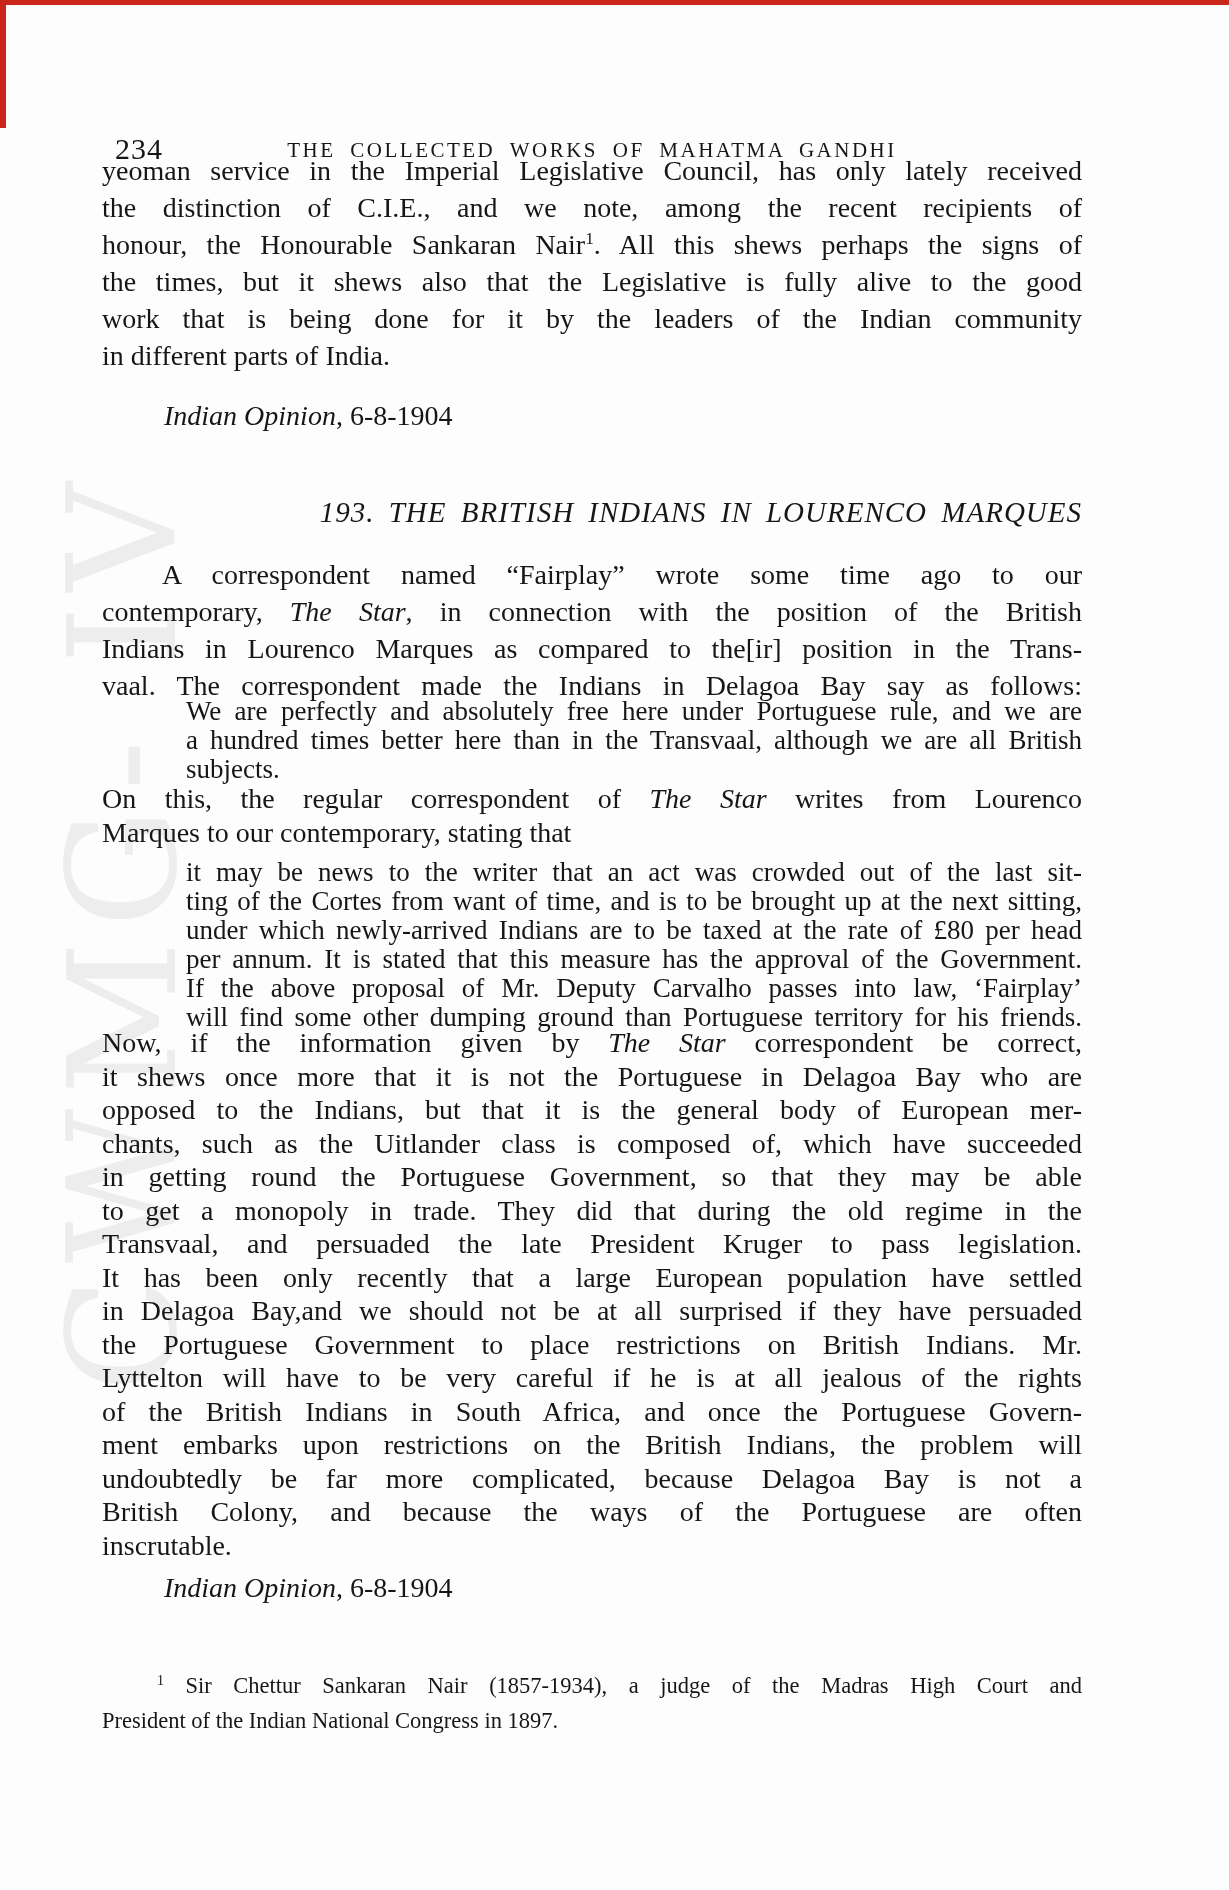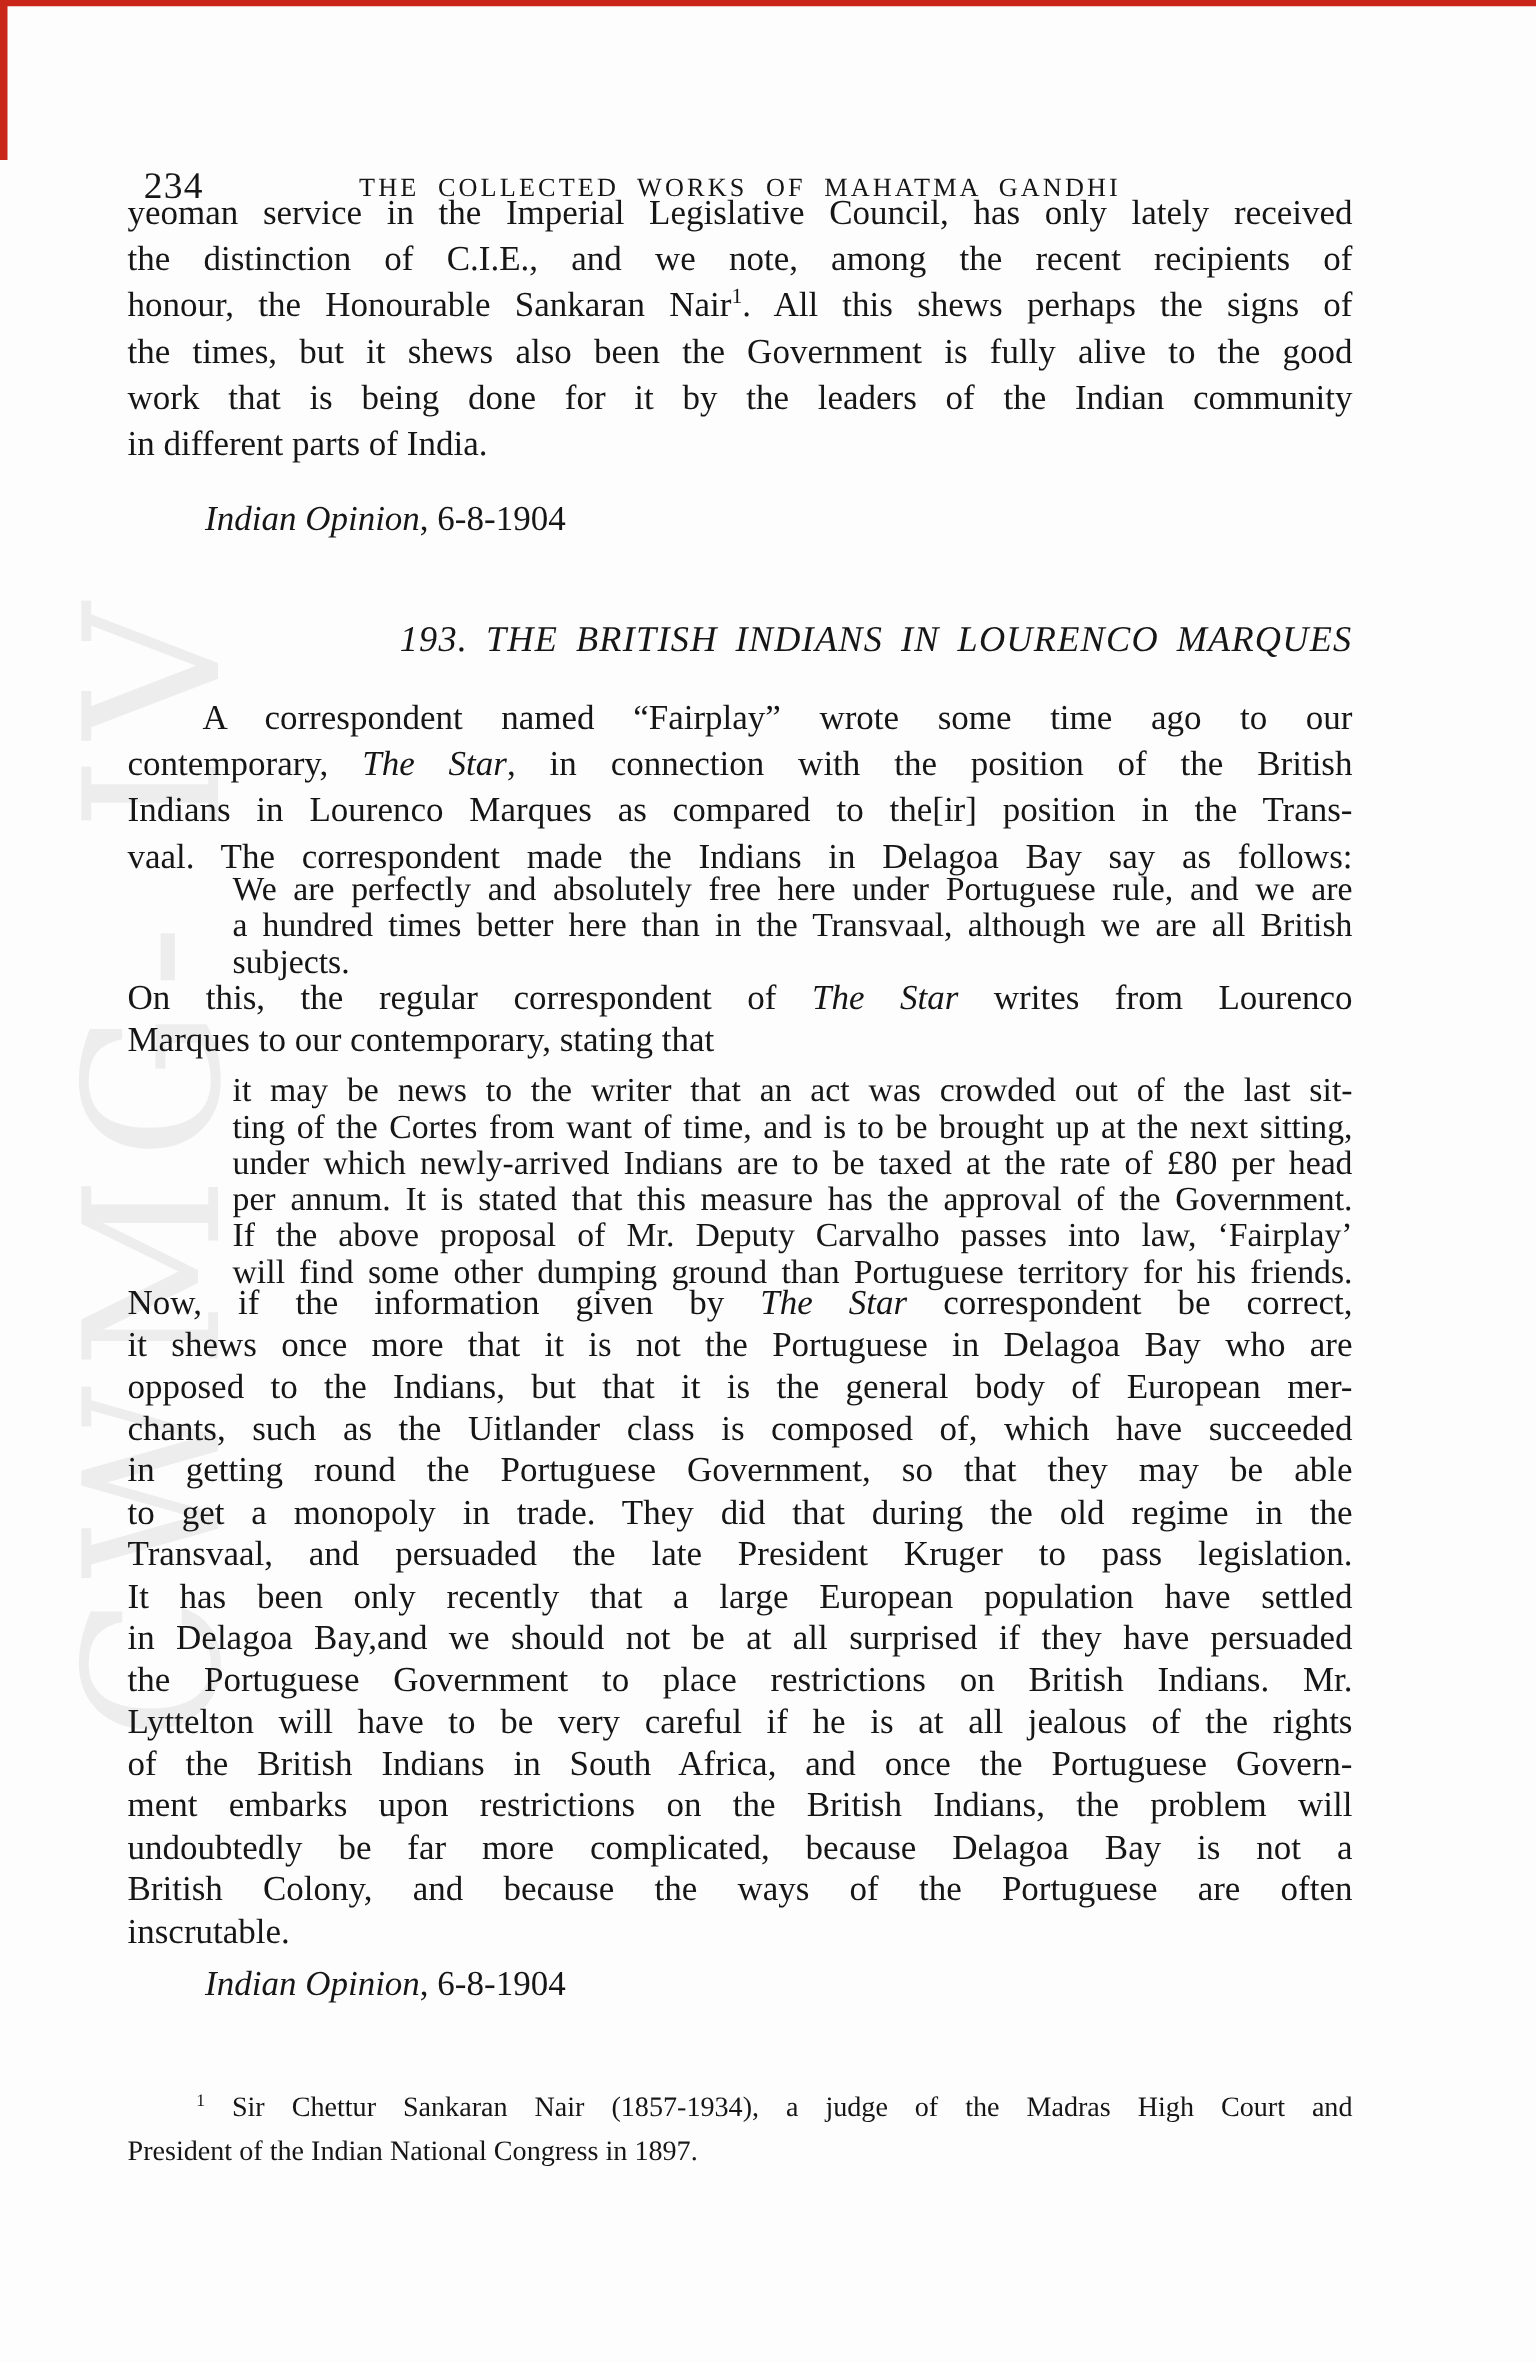--- a/index.html
+++ b/index.html
@@ -57,21 +57,21 @@
 
   <div class="abs header-row">
     <span class="page-num">234</span>
     <span class="running-head">THE COLLECTED WORKS OF MAHATMA GANDHI</span>
   </div>
 
   <div class="block body-text" style="top:152px;">
       <div class="line">yeoman service in the Imperial Legislative Council, has only lately received</div>
       <div class="line">the distinction of C.I.E., and we note, among the recent recipients of</div>
       <div class="line">honour, the Honourable Sankaran Nair<sup>1</sup>. All this shews perhaps the signs of</div>
-      <div class="line">the times, but it shews also been the Government is fully alive to the good</div>
+      <div class="line">the times, but it shews also that the Legislative is fully alive to the good</div>
       <div class="line">work that is being done for it by the leaders of the Indian community</div>
       <div class="line line-last">in different parts of India.</div>
     </div>
 
   <div class="block byline" style="top:400px;">
       <div class="line line-last"><i>Indian Opinion</i>,  6-8-1904</div>
     </div>
 
   <div class="block heading" style="top:496px;">193.  THE BRITISH INDIANS IN LOURENCO MARQUES</div>
 

